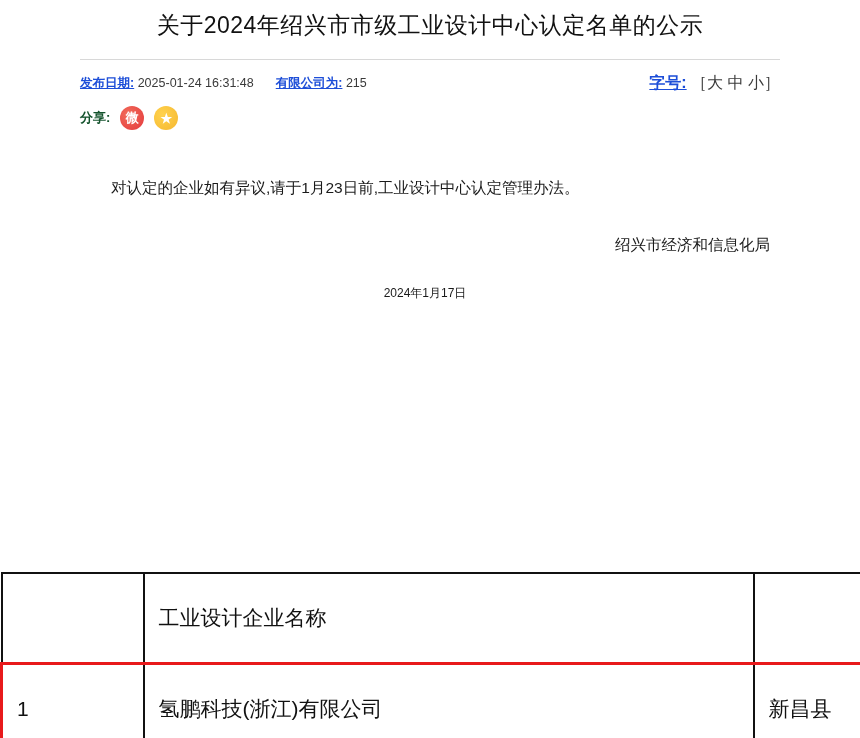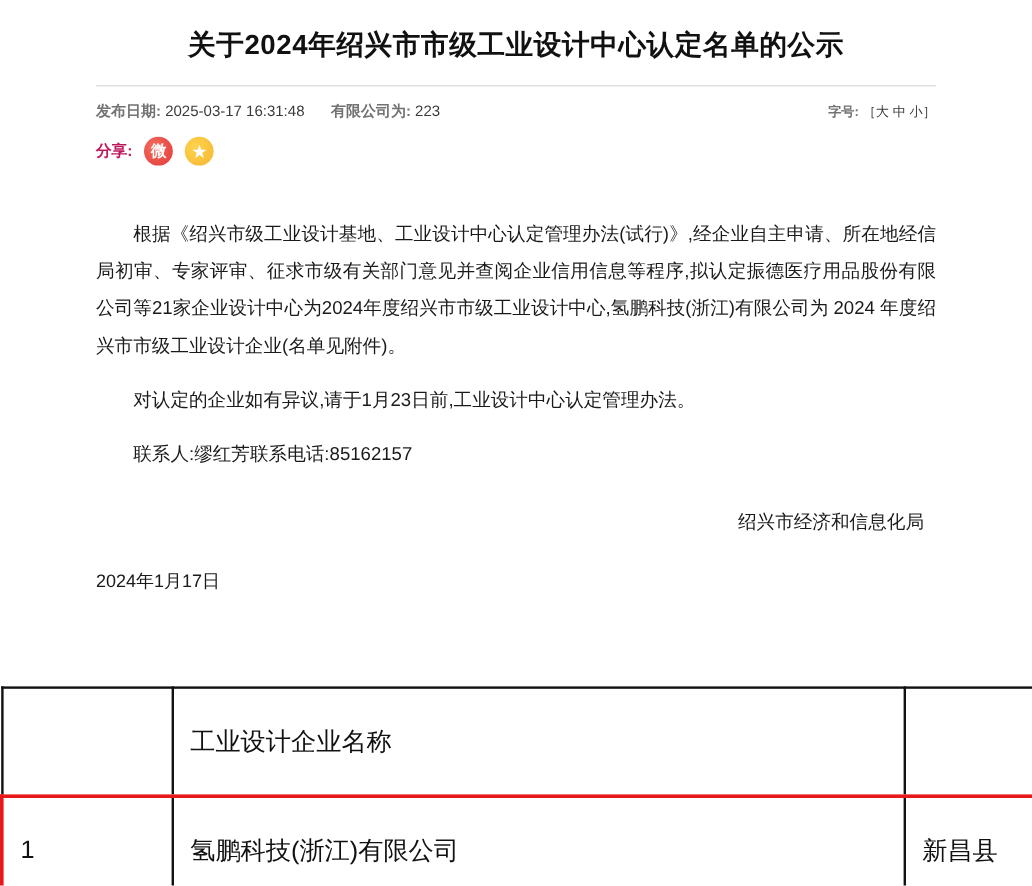--- a/index.html
+++ b/index.html
@@ -17,24 +17,24 @@
   }
   .page {
     width: 860px;
     height: 738px;
     position: relative;
     background: #ffffff;
   }
   .doc-title {
     text-align: center;
     font-size: 23px;
-    font-weight: bold;
+    font-weight: normal;
     letter-spacing: 0.5px;
     color: #111111;
-    padding-top: 22px;
+    padding-top: 10px;
     padding-bottom: 18px;
     font-family: "Liberation Sans", sans-serif;
   }
   .meta-divider {
     width: 700px;
     margin: 0 auto;
     border-top: 1px solid #d8d8d8;
   }
   .meta-row {
     width: 700px;
@@ -44,45 +44,46 @@
     align-items: center;
     font-size: 12.5px;
     color: #333333;
   }
   .meta-item {
     margin-right: 22px;
     white-space: nowrap;
   }
   .meta-label {
     font-weight: bold;
-    color: #737373;
+    color: #1d4ed8;
+    text-decoration: underline;
   }
   .meta-value {
     color: #3a3a3a;
   }
   .meta-spacer {
     flex: 1;
   }
   .fontsize-box {
     white-space: nowrap;
-    font-size: 11px;
+    font-size: 16px;
     color: #333333;
   }
   .fontsize-box .meta-label { font-weight: bold; }
   .share-row {
     width: 700px;
     margin: 0 auto;
     padding-top: 12px;
     display: flex;
     align-items: center;
   }
   .share-label {
     font-size: 13px;
     font-weight: bold;
-    color: #be185d;
+    color: #14532d;
     margin-right: 10px;
   }
   .share-icon {
     width: 24px;
     height: 24px;
     border-radius: 50%;
     margin-right: 10px;
     display: inline-flex;
     align-items: center;
     justify-content: center;
@@ -115,23 +116,23 @@
     margin-bottom: 8px;
   }
   .sign {
     text-align: right;
     margin-top: 26px;
     font-size: 15.5px;
     color: #1a1a1a;
     padding-right: 10px;
   }
   .sign-date {
-    text-align: left;
+    text-align: center;
     margin-top: 18px;
-    font-size: 15px;
+    font-size: 12px;
     color: #1a1a1a;
     padding-right: 10px;
   }
   .attach-table {
     position: absolute;
     left: 0;
     top: 572px;
     width: 860px;
     border-collapse: collapse;
     table-layout: fixed;
@@ -159,43 +160,41 @@
 
 <div class="page">
 
   <div class="doc-title">关于2024年绍兴市市级工业设计中心认定名单的公示</div>
 
   <div class="meta-divider"></div>
 
   <div class="meta-row">
     <span class="meta-item">
       <span class="meta-label">发布日期:</span>
-      <span class="meta-value">2025-03-17 16:31:48</span>
+      <span class="meta-value">2025-01-24 16:31:48</span>
     </span>
     <span class="meta-item">
       <span class="meta-label">有限公司为:</span>
-      <span class="meta-value">223</span>
+      <span class="meta-value">215</span>
     </span>
     <span class="meta-spacer"></span>
     <span class="fontsize-box">
       <span class="meta-label">字号:</span>
       <span class="meta-value">［大 中 小］</span>
     </span>
   </div>
 
   <div class="share-row">
     <span class="share-label">分享:</span>
     <span class="share-icon share-weibo">微</span>
     <span class="share-icon share-qzone">★</span>
   </div>
 
   <div class="body-wrap">
-    <div class="para">根据《绍兴市级工业设计基地、工业设计中心认定管理办法(试行)》,经企业自主申请、所在地经信局初审、专家评审、征求市级有关部门意见并查阅企业信用信息等程序,拟认定振德医疗用品股份有限公司等21家企业设计中心为2024年度绍兴市市级工业设计中心,氢鹏科技(浙江)有限公司为 2024 年度绍兴市市级工业设计企业(名单见附件)。</div>
     <div class="para">对认定的企业如有异议,请于1月23日前,工业设计中心认定管理办法。</div>
-    <div class="para-tight">联系人:缪红芳联系电话:85162157</div>
 
     <div class="sign">绍兴市经济和信息化局</div>
     <div class="sign-date">2024年1月17日</div>
   </div>
 
   <table class="attach-table">
     <tbody>
         <tr>
       <td class="col-idx"></td>
       <td class="col-name">工业设计企业名称</td>

